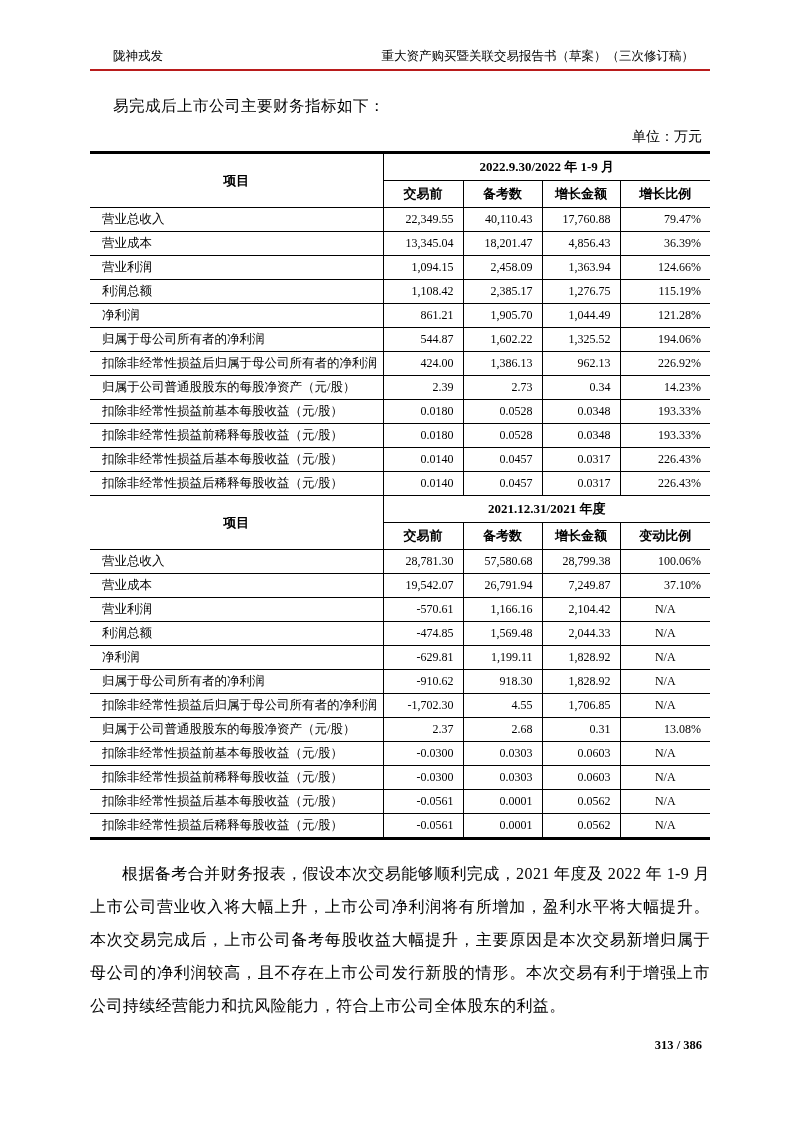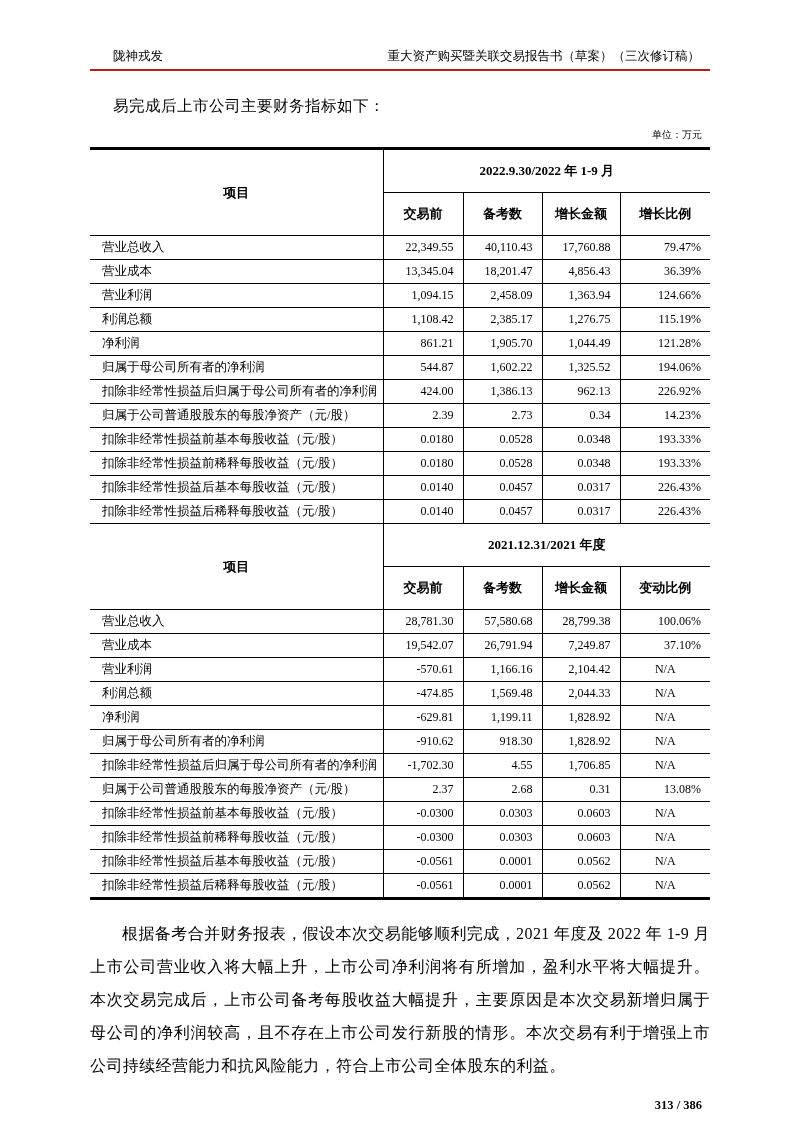--- a/index.html
+++ b/index.html
@@ -18,44 +18,44 @@
   
   .doc-header {
     display: flex;
     justify-content: space-between;
     align-items: flex-end;
     border-bottom: 2px solid #b91c1c;
     padding-bottom: 4px;
     font-size: 12.5px;
   }
   .doc-header .hleft { margin-left: 23px; }
-  .doc-header .hright { margin-right: 10px; }
+  .doc-header .hright { margin-right: 16px; }
 
   
   .lead { margin: 25px 0 10px 23px; font-size: 15.5px; letter-spacing: 0.5px; }
 
   
-  .unit { text-align: right; font-size: 10px; margin: 11px 8px 5px 0; }
+  .unit { text-align: right; font-size: 14px; margin: 11px 8px 5px 0; }
 
   
   table.fin {
     border-collapse: collapse;
     width: 620px;
     table-layout: fixed;
     border-top: 3px solid #000;
     border-bottom: 3px solid #000;
   }
   table.fin th, table.fin td { border: 1px solid #000; overflow: hidden; }
   table.fin tr > *:first-child { border-left: none; }
   table.fin tr > *:last-child { border-right: none; }
   table.fin th {
     font-weight: bold;
     text-align: center;
     font-size: 13px;
-    padding: 8px;
+    padding: 0;
   }
   table.fin .head-row th, table.fin .sub-head th { height: 26px; }
   table.fin td.lbl {
     font-size: 12.5px;
     text-align: left;
     padding: 3px 2px 3px 12px;
     height: 17px;
     white-space: nowrap;
   }
   table.fin td.num {

